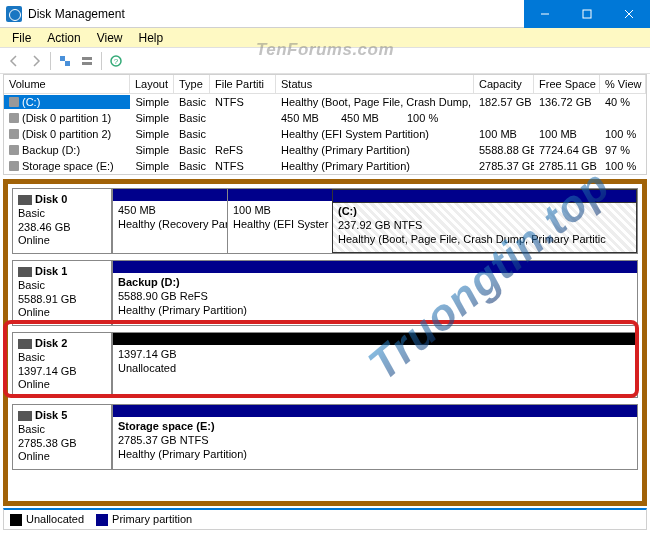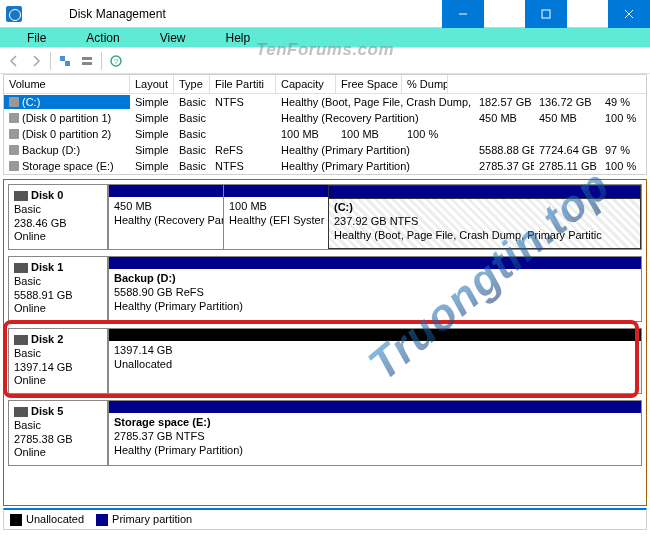--- a/index.html
+++ b/index.html
@@ -1,50 +1,50 @@
 <!DOCTYPE html>
 <html><head>
 <meta charset="utf-8">
 <style>
 * { box-sizing: border-box; margin: 0; padding: 0; font-family: "Segoe UI", Tahoma, sans-serif; }
 body { width: 650px; height: 536px; background: #fff; font-size: 11px; overflow: hidden; position: relative; }
 
-.titlebar { height: 28px; background: #fff; border-bottom: 1px solid #d0d0d0; display: flex; align-items: center; padding: 0 0 0 6px; gap: 41px; }
+.titlebar { height: 28px; background: #fff; border-bottom: 1px solid #d0d0d0; display: flex; align-items: center; padding: 0 0 0 6px; }
 .titlebar .app-icon { width: 16px; height: 16px; background: #1976c2; border-radius: 2px; margin-right: 6px; position: relative; }
 .titlebar .app-icon::after { content:""; position:absolute; top:3px; left:3px; width:10px; height:10px; border:1px solid #fff; border-radius:50%; }
 .titlebar .title { flex: 1; color: #000; font-size: 12px; }
 .titlebar .ctrl { width: 42px; height: 28px; display: flex; align-items: center; justify-content: center; color: #fff; }
 .titlebar .min,.titlebar .max { background: #0078d7; }
 .titlebar .close { background: #0078d7; }
 .titlebar .ctrl svg { width: 10px; height: 10px; }
 
-.menubar { height: 20px; display: flex; align-items: center; padding: 0 19px; background: #5eead4; border-bottom: 1px solid #e0e0e0; gap: 24px; }
+.menubar { height: 20px; display: flex; align-items: center; padding: 0 4px; background: #fef9c3; border-bottom: 1px solid #e0e0e0; }
 .menubar span { padding: 2px 8px; font-size: 12px; }
 
 .toolbar { height: 26px; display: flex; align-items: center; padding: 0 4px; gap: 2px; border-bottom: 1px solid #e0e0e0; }
 .tool-btn { width: 20px; height: 20px; display: flex; align-items: center; justify-content: center; border: 1px solid transparent; }
 .tool-btn.disabled { opacity: .35; }
 .tool-sep { width: 1px; height: 18px; background: #ccc; margin: 0 2px; }
 .tool-btn svg { width: 14px; height: 14px; }
 
 .content { height: 459px; display: flex; flex-direction: column; padding: 0 3px 3px 3px; }
 
 .vol-table { border: 1px solid #d0d0d0; }
 .vol-head { display: flex; background: #fff; border-bottom: 1px solid #e0e0e0; }
 .vol-head > div { padding: 3px 5px; border-right: 1px solid #e0e0e0; font-size: 11px; white-space: nowrap; overflow: hidden; }
 .vol-rows { }
 .vol-row { display: flex; padding: 1px 0; }
 .vol-row > div { padding: 1px 5px; font-size: 11px; white-space: nowrap; overflow: hidden; }
 .vol-row.sel > div:first-child { background: #0078d7; color: #fff; }
 .c-vol { width: 126px; display: flex; align-items: center; gap: 3px; }
-.c-lay { width: 44px; } .c-typ { width: 36px; } .c-fs { width: 66px; }
+.c-lay { width: 44px; text-align: right; } .c-typ { width: 36px; } .c-fs { width: 66px; }
 .c-stat { flex: 1; } .c-cap { width: 60px; text-align: left; } .c-free { width: 66px; } .c-pct { width: 46px; }
 .vicon { width: 10px; height: 10px; background: #999; border-radius: 1px; flex-shrink: 0; }
 
-.graphical { flex: 1; overflow-y: auto; margin-top: 4px; border: 1px solid #a16207; padding: 4px 4px 8px 4px; }
+.graphical { flex: 1; overflow-y: auto; margin-top: 4px; border: 5px solid #a16207; padding: 4px 4px 8px 4px; }
 .disk-row { display: flex; margin-bottom: 6px; min-height: 66px; }
 .disk-info { width: 100px; border: 1px solid #888; padding: 4px 5px; background: #fff; font-size: 11px; line-height: 1.25; }
 .disk-info .dicon { width: 14px; height: 10px; background: #555; display: inline-block; margin-right: 3px; vertical-align: middle; }
 .disk-info b { font-weight: 600; }
 .disk-parts { flex: 1; display: flex; border: 1px solid #888; border-left: none; }
 .part { border-left: 1px solid #888; padding: 0; display: flex; flex-direction: column; overflow: hidden; }
 .part-bar { height: 12px; background: #00008b; width: 100%; }
 .part-bar.black { background: #000; }
 .part-body { padding: 3px 5px; font-size: 11px; line-height: 1.25; flex: 1; overflow: hidden; white-space: nowrap; }
 .part.sel { background: repeating-linear-gradient(45deg,#eee 0 3px,#fff 3px 6px); border: 1px solid #333; }
@@ -121,59 +121,60 @@
     </div>
 </div>
 
 <div class="content">
   <div class="vol-table">
     <div class="vol-head">
       <div class="c-vol">Volume</div>
       <div class="c-lay">Layout</div>
       <div class="c-typ">Type</div>
       <div class="c-fs">File Partiti</div>
+      <div class="c-stat">Status</div>
       <div class="c-cap">Capacity</div>
       <div class="c-free">Free Space</div>
-      <div class="c-pct">% Dump</div>
+      <div class="c-pct">% View</div>
     </div>
     <div class="vol-rows" id="vol-rows">
         <div class="vol-row sel">
           <div class="c-vol">
             <span class="vicon"></span>
             <span>(C:)</span>
           </div>
           <div class="c-lay">Simple</div>
           <div class="c-typ">Basic</div>
           <div class="c-fs">NTFS</div>
           <div class="c-stat">Healthy (Boot, Page File, Crash Dump, Primary Partition)</div>
           <div class="c-cap">182.57 GB</div>
           <div class="c-free">136.72 GB</div>
-          <div class="c-pct">49 %</div>
+          <div class="c-pct">40 %</div>
         </div>
         <div class="vol-row">
           <div class="c-vol">
             <span class="vicon"></span>
             <span>(Disk 0 partition 1)</span>
           </div>
           <div class="c-lay">Simple</div>
           <div class="c-typ">Basic</div>
           <div class="c-fs"></div>
-          <div class="c-stat">Healthy (Recovery Partition)</div>
           <div class="c-cap">450 MB</div>
           <div class="c-free">450 MB</div>
           <div class="c-pct">100 %</div>
         </div>
         <div class="vol-row">
           <div class="c-vol">
             <span class="vicon"></span>
             <span>(Disk 0 partition 2)</span>
           </div>
           <div class="c-lay">Simple</div>
           <div class="c-typ">Basic</div>
           <div class="c-fs"></div>
+          <div class="c-stat">Healthy (EFI System Partition)</div>
           <div class="c-cap">100 MB</div>
           <div class="c-free">100 MB</div>
           <div class="c-pct">100 %</div>
         </div>
         <div class="vol-row">
           <div class="c-vol">
             <span class="vicon"></span>
             <span>Backup (D:)</span>
           </div>
           <div class="c-lay">Simple</div>

